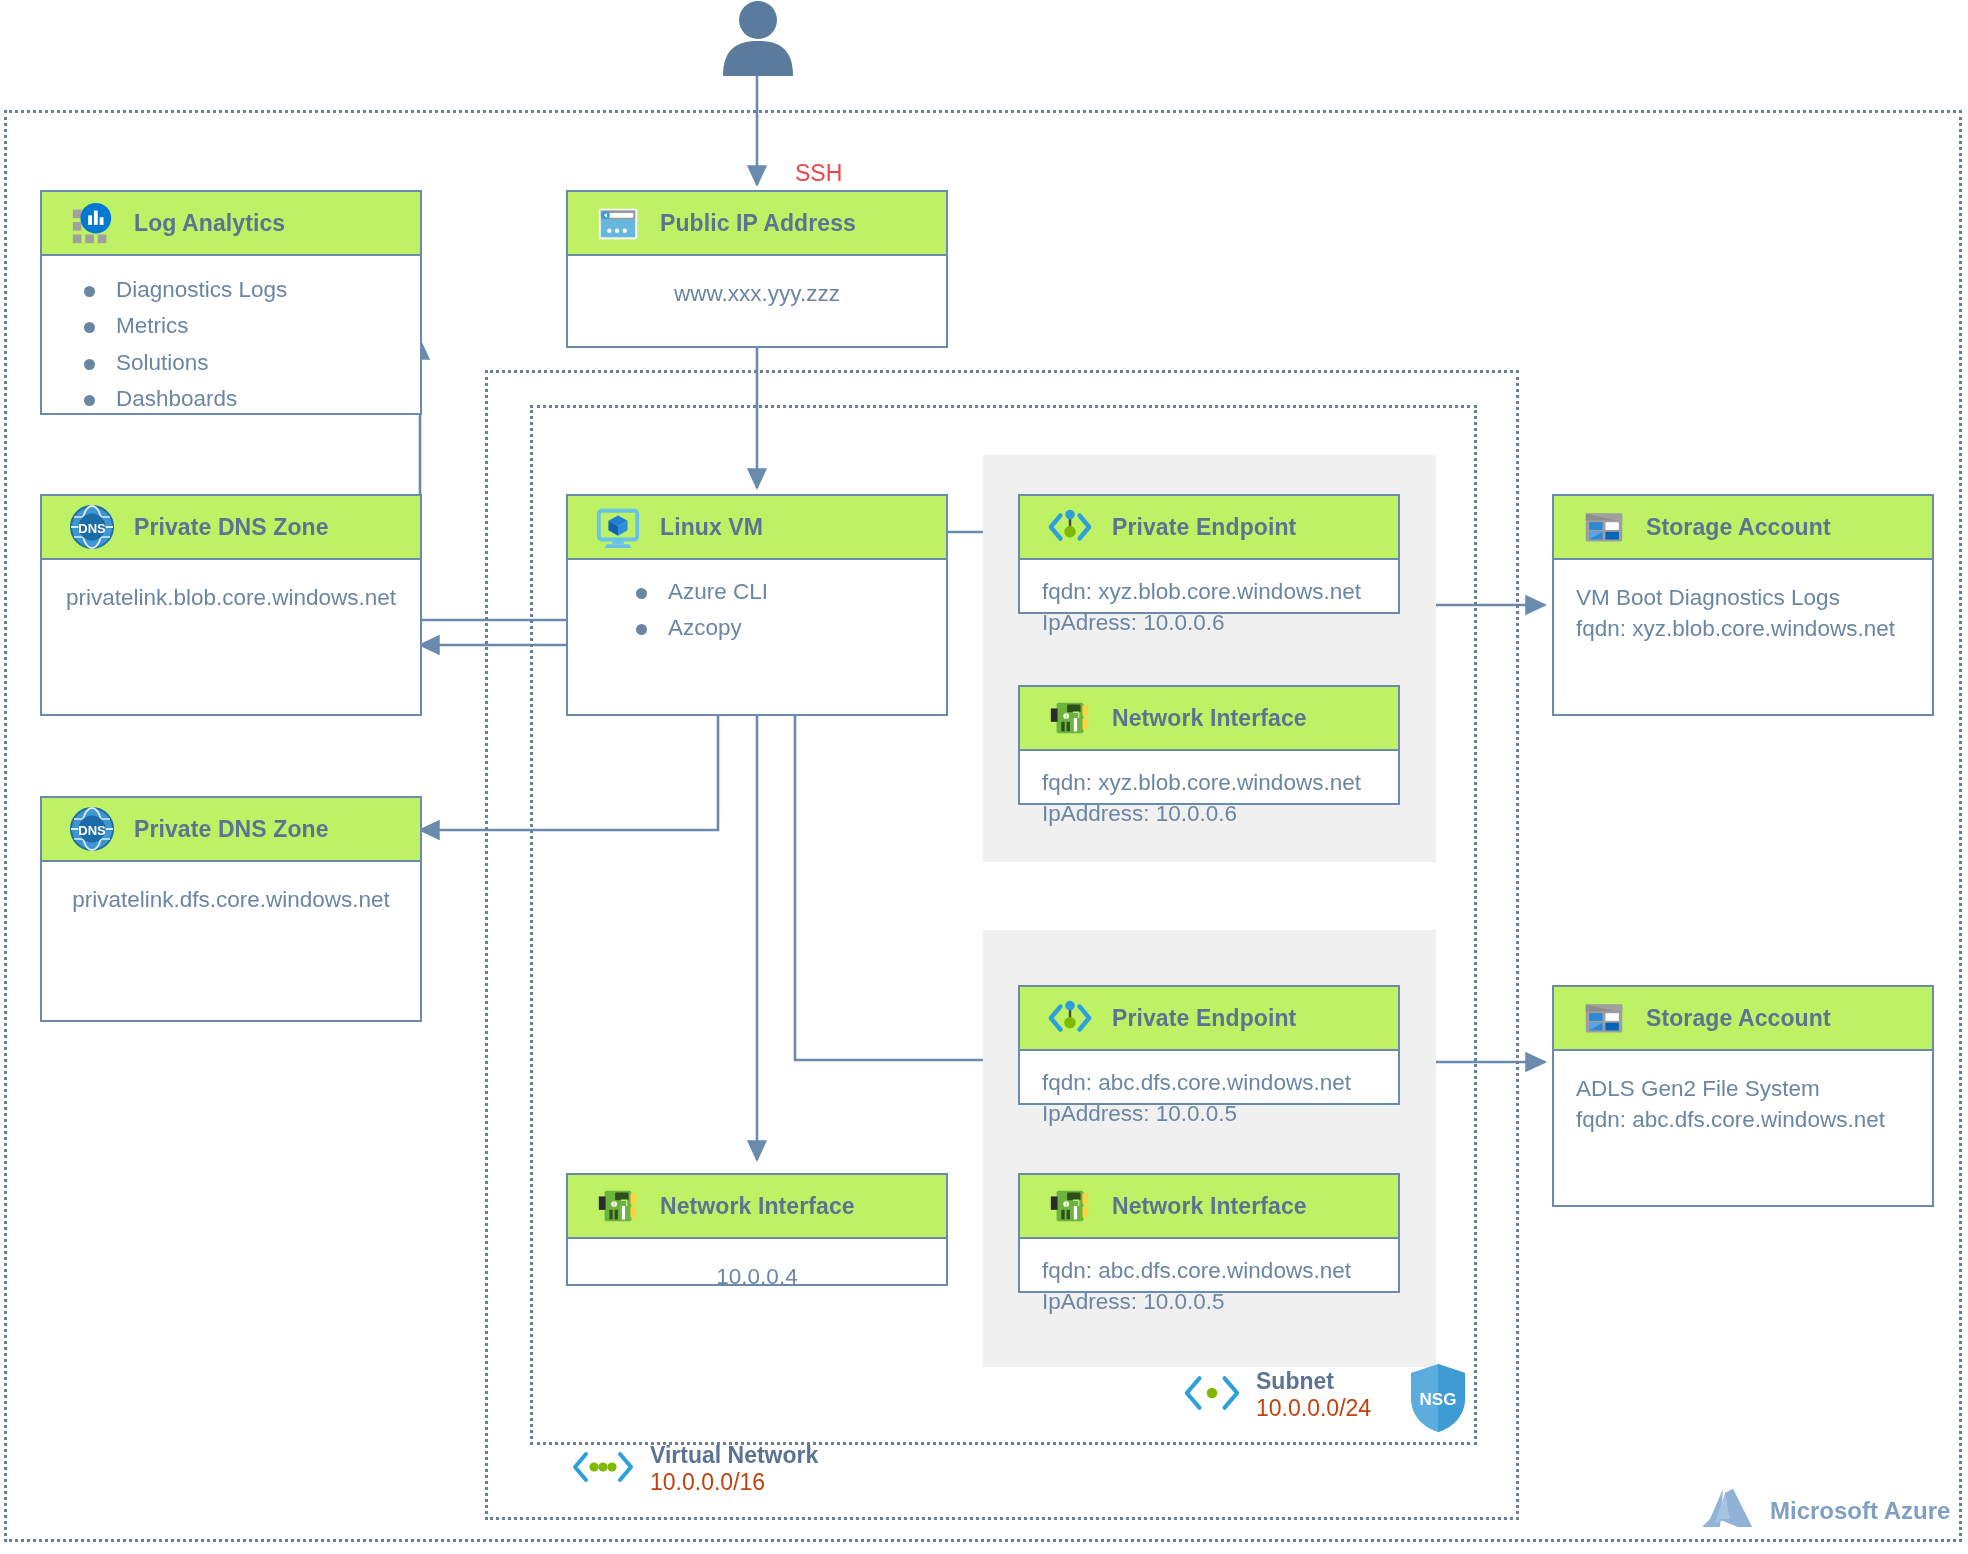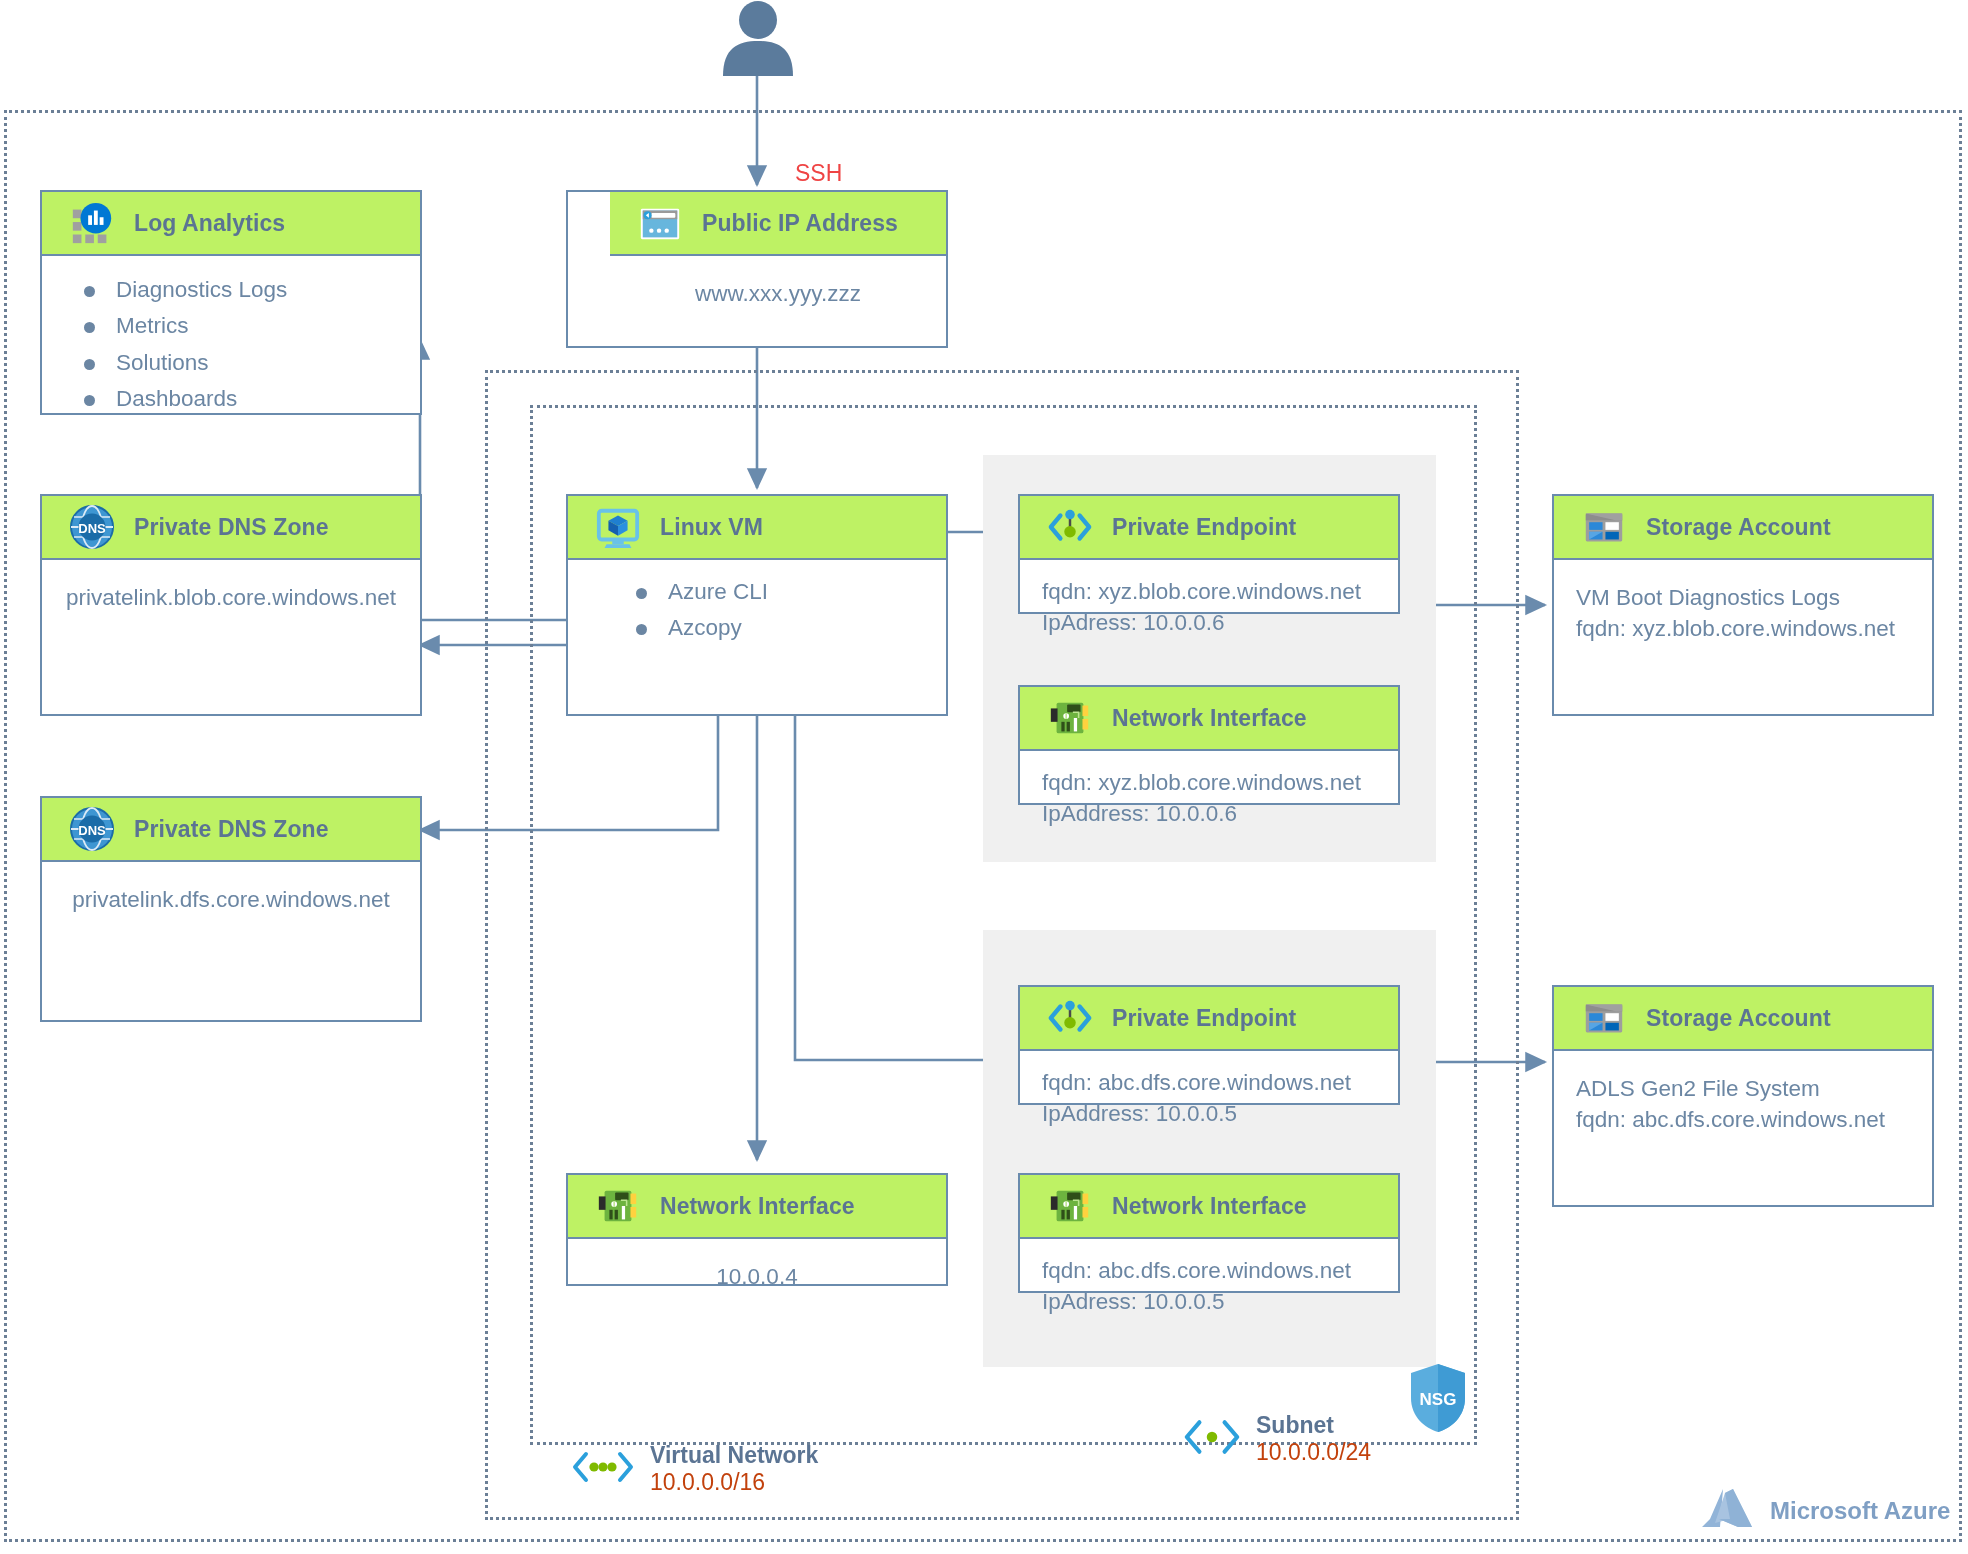--- a/index.html
+++ b/index.html
@@ -113,21 +113,21 @@
     <div class="body">
       <ul class="bul">
         <li>Diagnostics Logs</li>
         <li>Metrics</li>
         <li>Solutions</li>
         <li>Dashboards</li>
       </ul>
     </div>
   </div>
 
-  <div class="card" style="left:566px;top:190px;width:382px;height:158px;padding-left:42px;">
+  <div class="card" style="left:566px;top:190px;width:382px;height:158px;">
     <div class="hdr">
       <span class="ico">
         <svg viewBox="0 0 48 48" width="46" height="46">
           <rect x="4" y="9" width="40" height="32" rx="1.5" fill="#ffffff"></rect>
           <rect x="6" y="11" width="36" height="28" fill="#67b6dd"></rect>
           <rect x="6" y="11" width="36" height="9" fill="#9a9a9a"></rect>
           <rect x="15" y="13.5" width="25" height="5" rx="1" fill="#ffffff"></rect>
           <circle cx="11" cy="16" r="4.2" fill="#2ba0dc"></circle>
           <path d="M12.4,13.6 L9.2,16 L12.4,18.4 z" fill="#fff"></path>
           <circle cx="15" cy="32" r="2.3" fill="#fff"></circle>
@@ -344,21 +344,21 @@
         </svg>
       </span>
       <span class="ttl">Storage Account</span>
     </div>
     <div class="body" style="padding-top:22px;">
       <div>ADLS Gen2 File System</div>
       <div>fqdn: abc.dfs.core.windows.net</div>
     </div>
   </div>
 
-  <div class="lbl" style="left:1180px;top:1412px;justify-content:center;">
+  <div class="lbl" style="left:1180px;top:1368px;justify-content:center;">
     <span>
       <svg viewBox="0 0 60 40" width="64" height="42">
         <path d="M18,6 L6,20 L18,34" fill="none" stroke="#2ba0dc" stroke-width="4" stroke-linecap="round" stroke-linejoin="round"></path>
         <path d="M42,6 L54,20 L42,34" fill="none" stroke="#2ba0dc" stroke-width="4" stroke-linecap="round" stroke-linejoin="round"></path>
         <circle cx="30" cy="20" r="5" fill="#7fba00"></circle>
       </svg>
     </span>
     <span class="txtwrap">
       <span class="l1">Subnet</span>
       <span class="l2">10.0.0.0/24</span>

